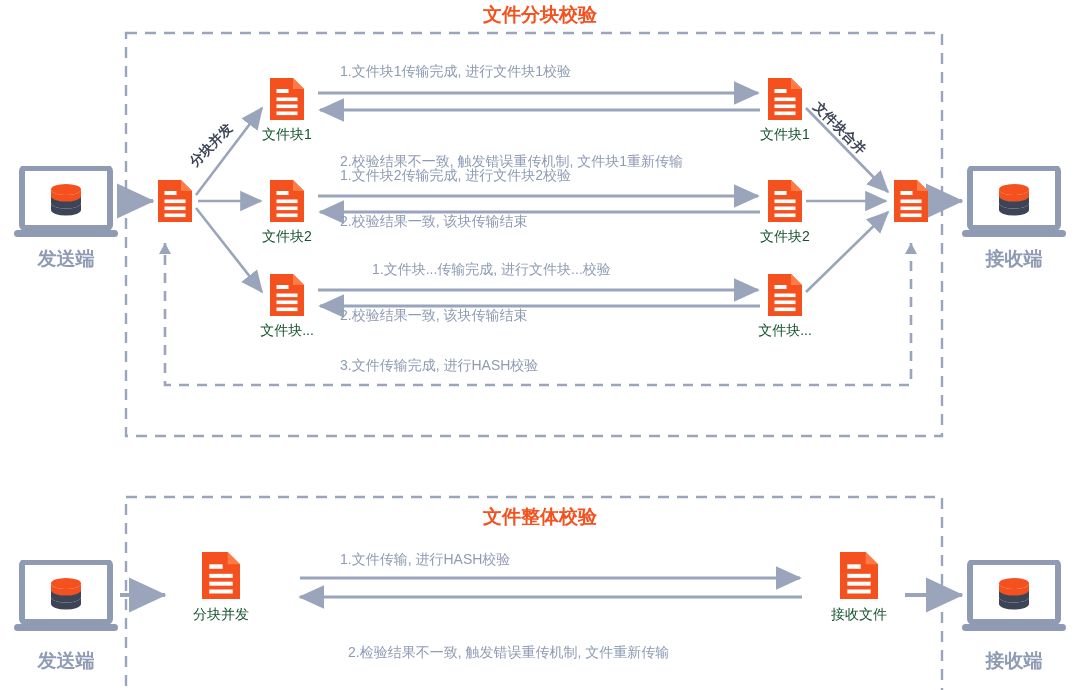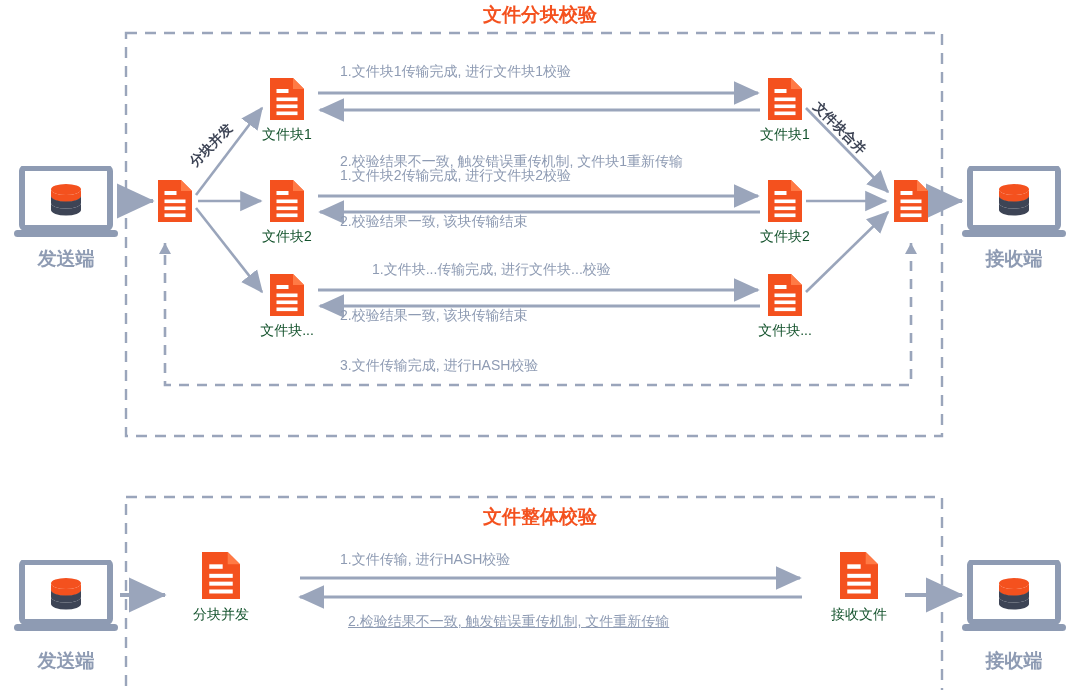--- a/index.html
+++ b/index.html
@@ -134,15 +134,15 @@
   <div class="lbl" style="left:340px;top:308px;">2.校验结果一致, 该块传输结束</div>
   <div class="lbl" style="left:340px;top:358px;">3.文件传输完成, 进行HASH校验</div>
 
   <div class="endpoint-cap" style="left:16px;top:648px;width:100px;">发送端</div>
   <div class="endpoint-cap" style="left:964px;top:648px;width:100px;">接收端</div>
 
   <div class="node-cap" style="left:161px;top:606px;width:120px;">分块并发</div>
   <div class="node-cap" style="left:806px;top:606px;width:106px;">接收文件</div>
 
   <div class="lbl" style="left:340px;top:552px;">1.文件传输, 进行HASH校验</div>
-  <div class="lbl" style="left:348px;top:614px;text-decoration:underline;">2.检验结果不一致, 触发错误重传机制, 文件重新传输</div>
+  <div class="lbl" style="left:348px;top:645px;">2.检验结果不一致, 触发错误重传机制, 文件重新传输</div>
 
 </div>
 
 </body></html>

